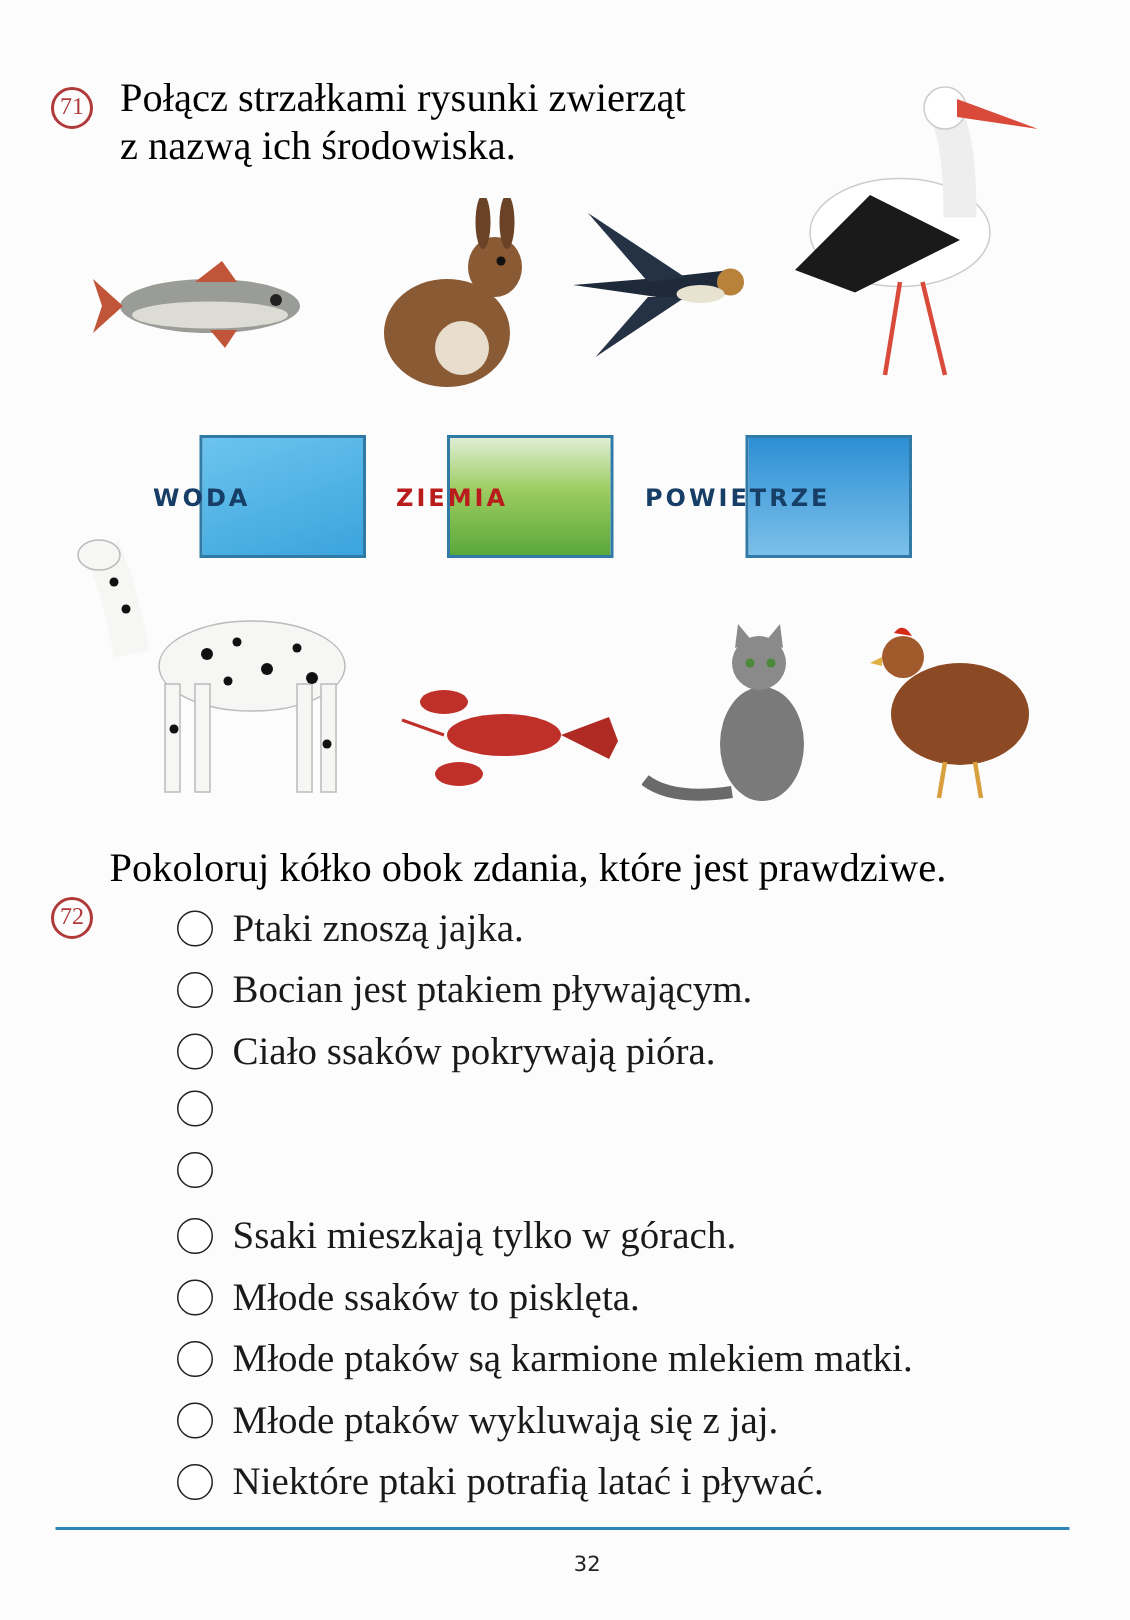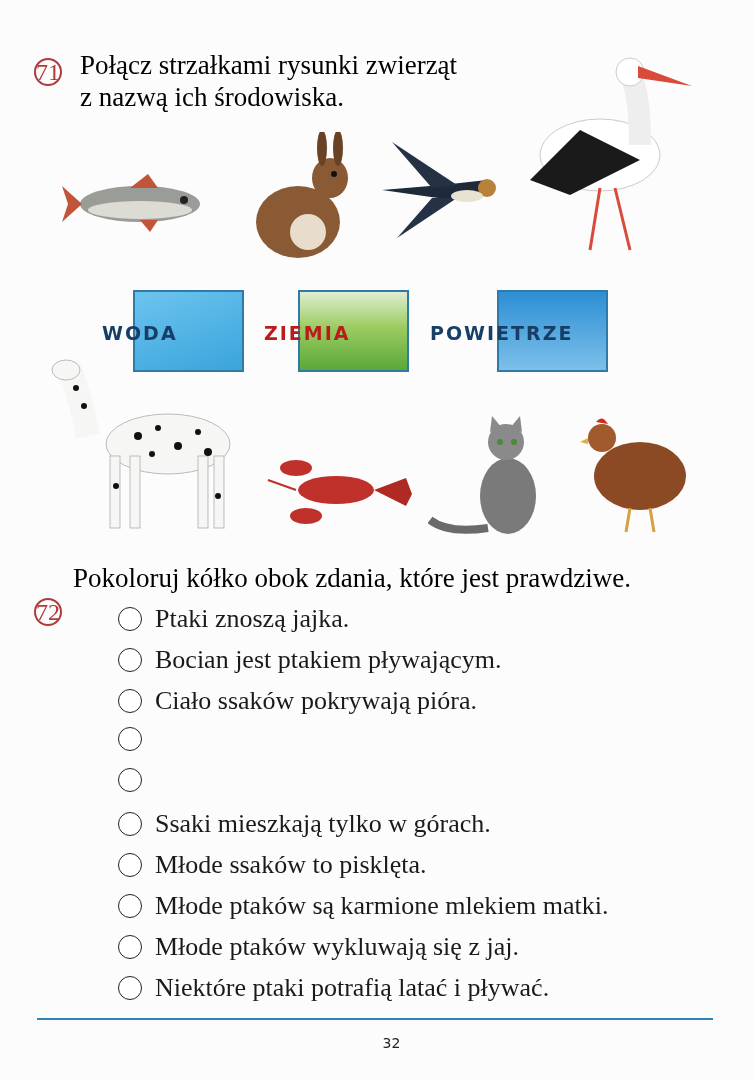--- a/index.html
+++ b/index.html
@@ -1,21 +1,21 @@
 <!DOCTYPE html>
 <html><head>
 <meta charset="utf-8">
 <style>
   html, body { margin:0; padding:0; }
   body { width:753px; height:1080px; background:#fdfcfc; position:relative; overflow:hidden; font-family:"DejaVu Serif", serif; }
   .abs { position:absolute; }
-  .task-num { position:absolute; width:28px; height:28px; border:2.5px solid #b03a3a; border-radius:50%; color:#b03a3a; font-family:"Liberation Serif", serif; font-size:24px; display:flex; align-items:center; justify-content:center; box-sizing:border-box; }
+  .task-num { position:absolute; width:28px; height:28px; border:2.5px solid #b03a3a; border-radius:50%; color:#b03a3a; font-family:"Liberation Serif", serif; font-size:16px; display:flex; align-items:center; justify-content:center; box-sizing:border-box; }
   .task-title { position:absolute; color:#000000; font-family:"Liberation Serif", serif; font-size:27px; line-height:30px; }
   .env-box { position:absolute; border:2px solid #2f7aa6; box-sizing:border-box; }
-  .env-label { position:absolute; font-family:"DejaVu Sans", sans-serif; font-weight:bold; font-size:19px; letter-spacing:2px; }
+  .env-label { position:absolute; font-family:"DejaVu Sans", sans-serif; font-weight:bold; font-size:16px; letter-spacing:2px; }
   .stmt { position:absolute; left:118px; display:flex; align-items:center; font-family:"Liberation Serif", serif; font-size:26px; color:#1a1a1a;text-align:right; }
   .circle { width:24px; height:24px; border:1.6px solid #222; border-radius:50%; margin-right:13px; box-sizing:border-box; background:#fff; }
   .rule { position:absolute; left:37px; width:676px; height:2px; background:#2f86b6; top:1018px; }
   .page-num { position:absolute; top:1035px; left:0; width:753px; text-align:center; font-family:"DejaVu Sans", sans-serif; font-size:14px; color:#222;margin-left:15px; }
 </style>
 </head>
 <body>
 
 <div class="task-num" style="left:34px;top:58px;">71</div>
 <div class="task-title" style="left:80px;top:50px;">Połącz strzałkami rysunki zwierząt</div>

